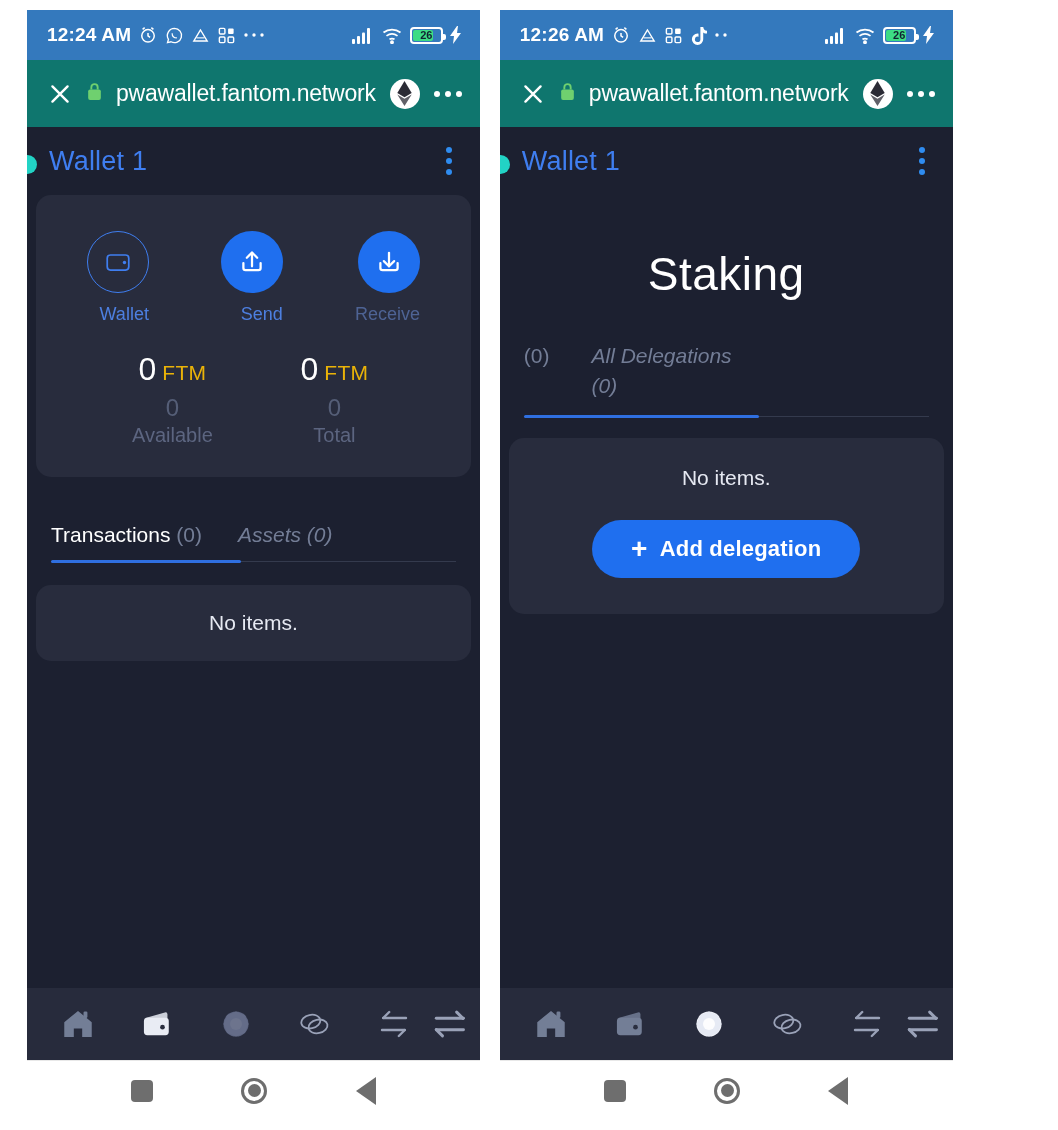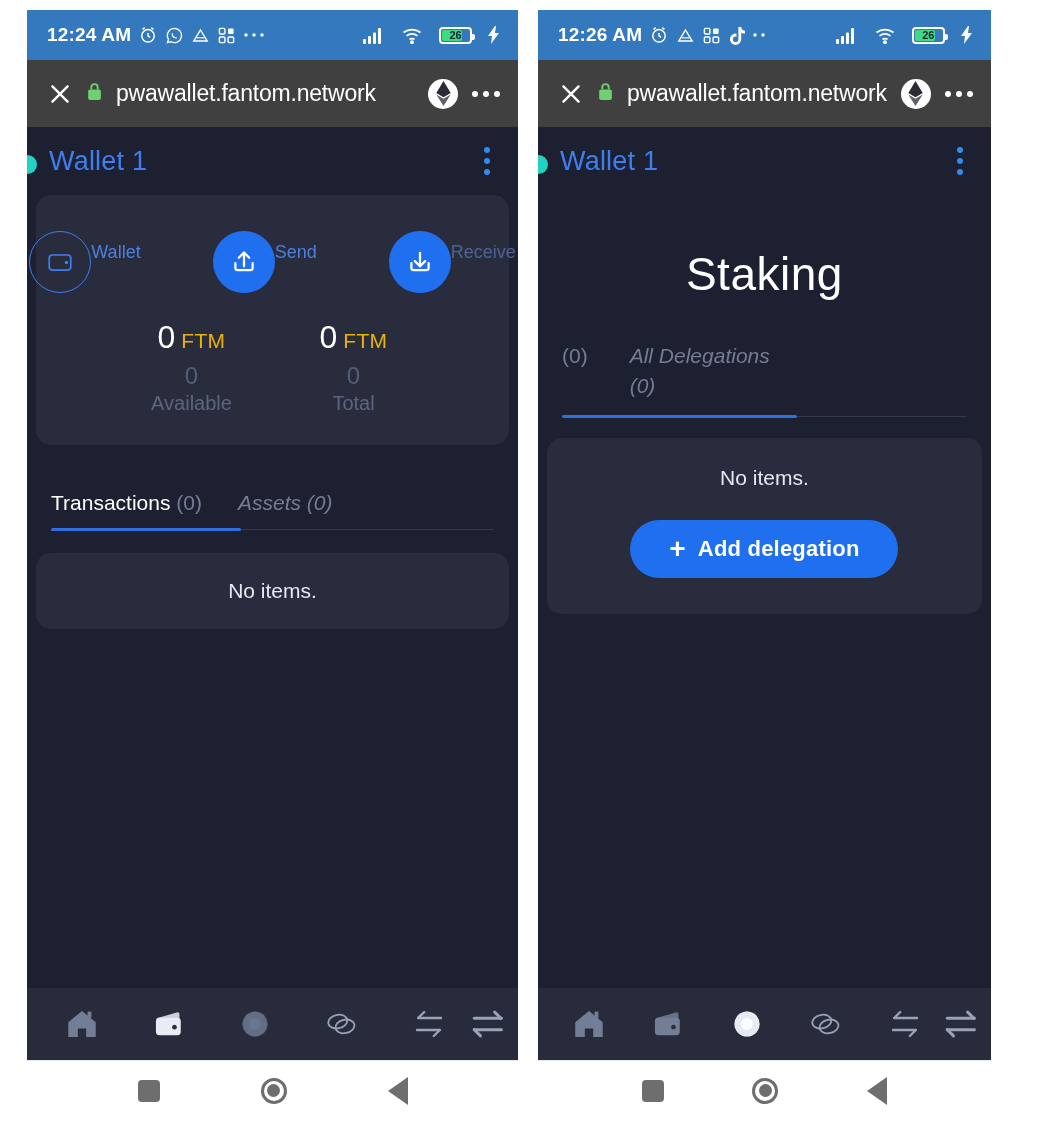--- a/index.html
+++ b/index.html
@@ -34,21 +34,21 @@
     padding: 0 18px 0 20px;
     color: #ffffff;
     flex: none;
   }
   .sb-left { display: flex; align-items: center; gap: 7px; }
   .sb-clock {
     font-size: 19px; font-weight: bold; letter-spacing: 0.2px;
     white-space: nowrap;
   }
   .sb-icon { display: inline-flex; align-items: center; justify-content: center; }
-  .sb-right { margin-left: auto; display: flex; align-items: center; gap: 16px; }
+  .sb-right { margin-left: auto; display: flex; align-items: center; gap: 7px; }
   .battery {
     position: relative;
     width: 33px; height: 17px;
     border: 2px solid #ffffff; border-radius: 4px;
     display: flex; align-items: center; justify-content: center;
   }
   .battery:after {
     content: ""; position: absolute; right: -5px; top: 5px;
     width: 3px; height: 6px; background: #fff; border-radius: 0 2px 2px 0;
   }
@@ -56,21 +56,21 @@
     position: absolute; left: 1px; top: 1px; bottom: 1px; width: 70%;
     background: #3ddc84; border-radius: 2px;
   }
   .battery-num {
     position: relative; font-size: 11px; font-weight: bold; color: #123; z-index: 2;
   }
 
   
   .browserbar {
     height: 67px;
-    background: #404040;
+    background: #0f766e;
     display: flex;
     align-items: center;
     padding: 0 18px 0 20px;
     color: #ffffff;
     gap: 14px;
     flex: none;
   }
   .bb-close { width: 26px; height: 26px; flex: none; cursor: pointer; }
   .bb-lock { flex: none; }
   .bb-url {
@@ -129,21 +129,21 @@
     margin: 0 9px;
   }
 
   
   .balance-card { padding: 36px 0 30px; }
   .actions {
     display: flex;
     justify-content: center;
     gap: 72px;
   }
-  .action { display: flex; flex-direction: row; align-items: flex-start; cursor: pointer; }
+  .action { display: flex; flex-direction: column; align-items: flex-end; cursor: pointer; }
   .act-circle {
     width: 62px; height: 62px; border-radius: 50%;
     display: flex; align-items: center; justify-content: center;
   }
   .act-circle.outline { border: 1.5px solid #3f7ef0; }
   .act-circle.filled { background: #1f6fef; }
   .act-label { margin-top: 11px; font-size: 18px; color: #4d7fe0; }
   .act-label.dim { color: #4e6394; }
 
   .amounts {

